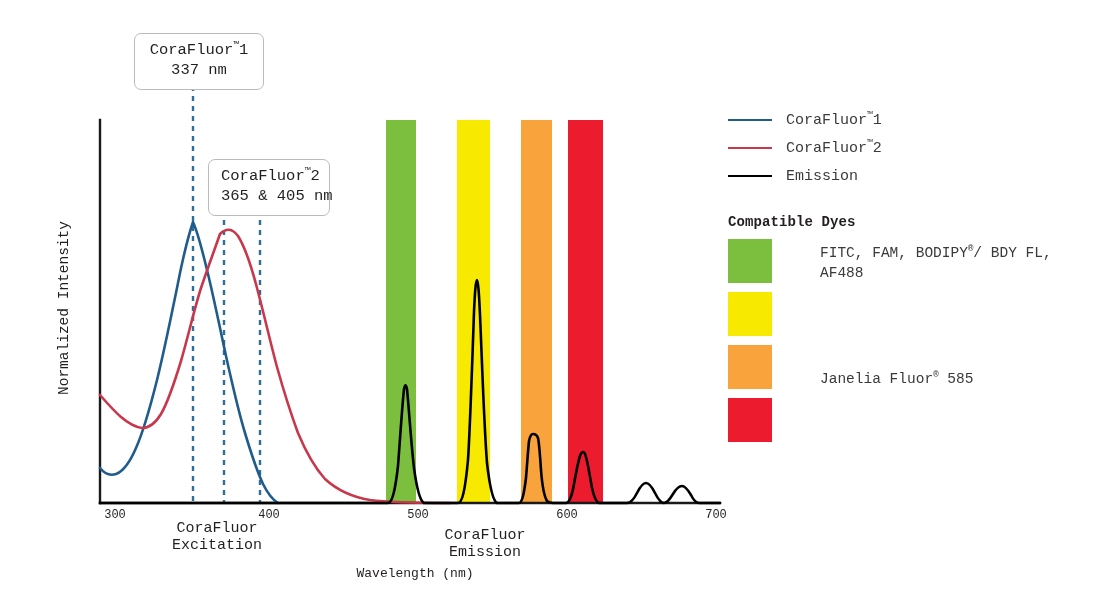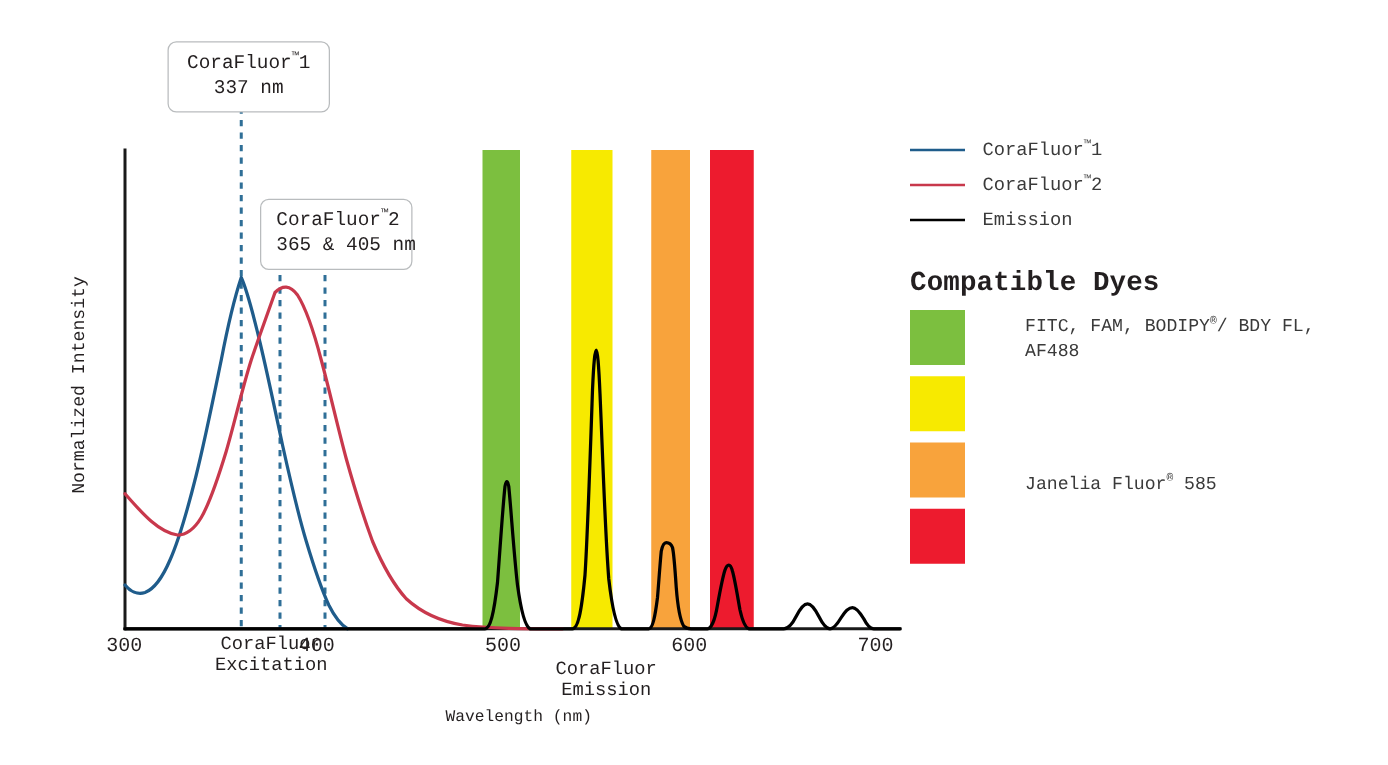--- a/index.html
+++ b/index.html
@@ -29,21 +29,21 @@
     box-sizing:border-box;
     white-space:nowrap;
   }
   .callout .ln{display:block;}
   .callout sup{font-size:9.5px;vertical-align:super;line-height:0;}
   #callout-1{left:134px;top:33px;width:130px;}
   #callout-2{left:208px;top:159px;width:122px;}
 
   
   .axis-tick{
-    position:absolute;font-size:16px;color:#231f20;text-align:left;
+    position:absolute;font-size:12px;color:#231f20;text-align:center;
     width:60px;
   }
   .axis-sub{
     position:absolute;font-size:15px;color:#231f20;text-align:center;
   }
   #x-title{
     position:absolute;left:290px;top:566px;width:250px;
     text-align:center;font-size:13px;color:#231f20;
   }
   #y-title{
@@ -53,21 +53,21 @@
   }
 
   
   .right-panel{position:absolute;left:728px;top:106px;width:372px;}
   .legend-row{display:flex;align-items:center;height:28px;}
   .legend-swatch-line{width:44px;height:0;border-top-width:2.6px;border-top-style:solid;margin-right:14px;flex:0 0 44px;}
   .legend-label{font-size:15px;color:#3a3a3a;}
   .legend-label sup{font-size:9.5px;vertical-align:super;line-height:0;}
 
   .dyes-title{
-    font-size:22px;font-weight:bold;color:#231f20;
+    font-size:14px;font-weight:bold;color:#231f20;
     margin-top:24px;margin-bottom:8px;letter-spacing:.1px;
   }
   .dye-row{display:flex;align-items:flex-end;min-height:44px;margin-top:9px;gap:28px;}
   .dye-swatch{width:44px;height:44px;flex:0 0 44px;margin-right:20px;}
   .dye-label{font-size:14.5px;color:#3a3a3a;line-height:1.33;}
   .dye-label sup{font-size:9px;vertical-align:super;line-height:0;}
 </style>
 </head>
 <body>
 
@@ -142,21 +142,21 @@
       <span class="ln"><span>CoraFluor</span><sup>™</sup><span>2</span></span>
       <span class="ln">365 &amp; 405 nm</span>
     </div>
 
     <div class="axis-tick" style="left:85px;top:508px;">300</div>
     <div class="axis-tick" style="left:239px;top:508px;">400</div>
     <div class="axis-tick" style="left:388px;top:508px;">500</div>
     <div class="axis-tick" style="left:537px;top:508px;">600</div>
     <div class="axis-tick" style="left:686px;top:508px;">700</div>
 
-    <div class="axis-sub" style="left:132px;top:507px;width:170px;">CoraFluor Excitation</div>
+    <div class="axis-sub" style="left:132px;top:520px;width:170px;">CoraFluor Excitation</div>
     <div class="axis-sub" style="left:405px;top:527px;width:160px;">CoraFluor Emission</div>
 
     <div id="x-title">Wavelength (nm)</div>
     <div id="y-title">Normalized Intensity</div>
   </div>
 
   <div class="right-panel">
 
     <div class="legend-row">
       <span class="legend-swatch-line" style="border-top-color:#1f5c8b;"></span>

